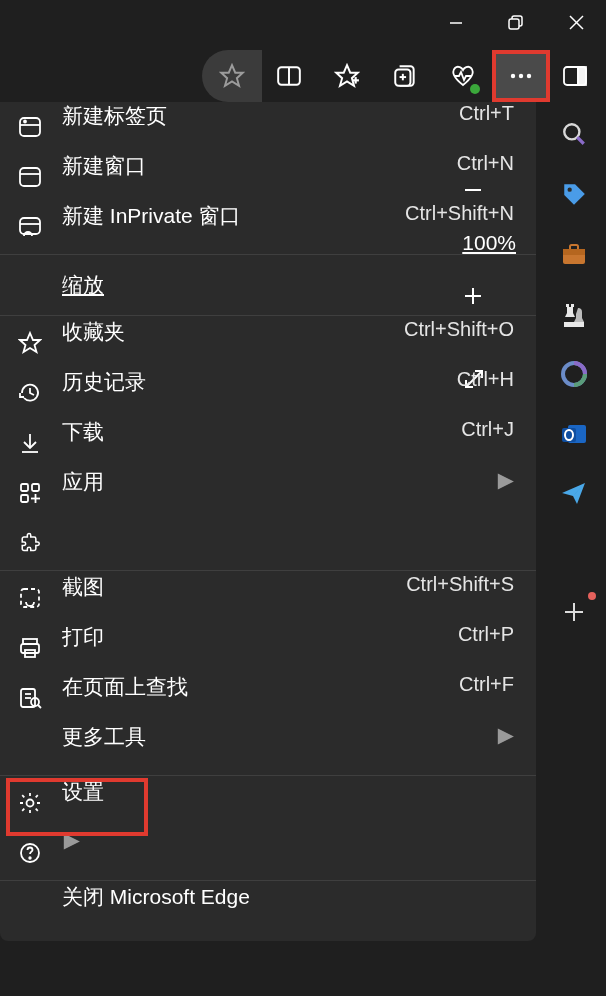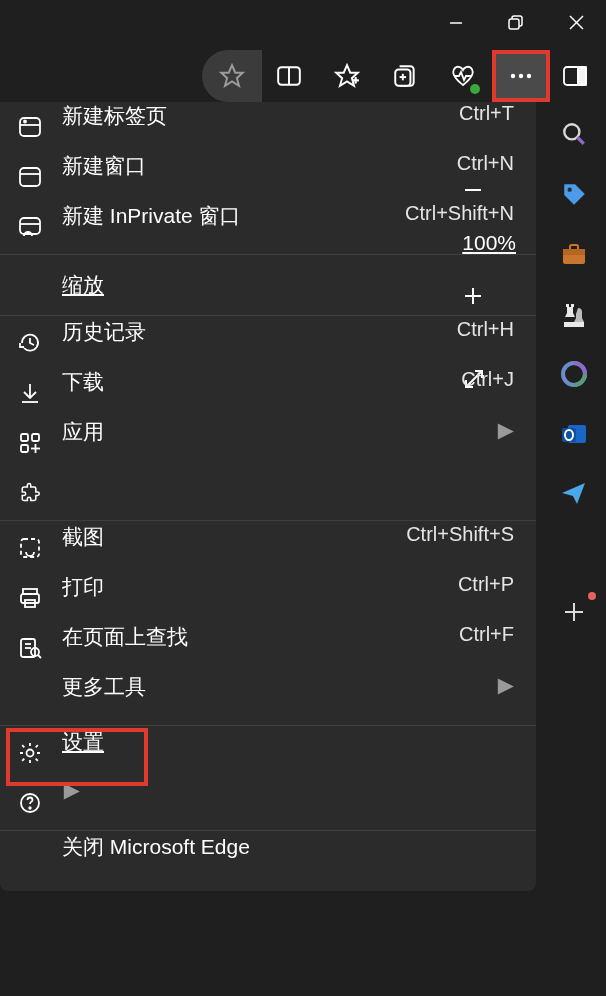--- a/index.html
+++ b/index.html
@@ -155,21 +155,21 @@
     }
     .settings-highlight {
       border: 4px solid #e03a2f;
       margin: 0 -4px;
       width: 142px;
       height: 58px;
       position: absolute;
       left: 10px;
       pointer-events: none;
     }
-    .settings-item { position: relative; text-decoration: underline; }
+    .settings-item { position: relative; }
     svg { display: block; }
   </style>
 </head>
 <body>
 
 <div class="window-controls">
   <div class="window-btn">
     <svg width="14" height="14" viewBox="0 0 14 14">
         <line x1="1" y1="7" x2="13" y2="7" stroke="#fff" stroke-width="1.5"></line>
       </svg>
@@ -355,20 +355,29 @@
           </svg>
       </span>
     </div>
   </div>
 
   <div class="menu-sep"></div>
 
   <div class="menu-item">
     <span class="menu-icon">
       <svg width="24" height="24" viewBox="0 0 24 24" fill="none" stroke="#fff" stroke-width="1.8">
+          <polygon points="12,2 15,9 22,9 16.5,14 18.5,21 12,17 5.5,21 7.5,14 2,9 9,9"></polygon>
+        </svg>
+    </span>
+    <span class="menu-label">收藏夹</span>
+    <span class="menu-short">Ctrl+Shift+O</span>
+  </div>
+  <div class="menu-item">
+    <span class="menu-icon">
+      <svg width="24" height="24" viewBox="0 0 24 24" fill="none" stroke="#fff" stroke-width="1.8">
           <path d="M4 12 a8 8 0 1 1 2 5"></path>
           <polyline points="4,14 4,18 8,18" transform="translate(-2,-2)"></polyline>
           <polyline points="12,7 12,12 16,14"></polyline>
         </svg>
     </span>
     <span class="menu-label">历史记录</span>
     <span class="menu-short">Ctrl+H</span>
   </div>
   <div class="menu-item">
     <span class="menu-icon">

